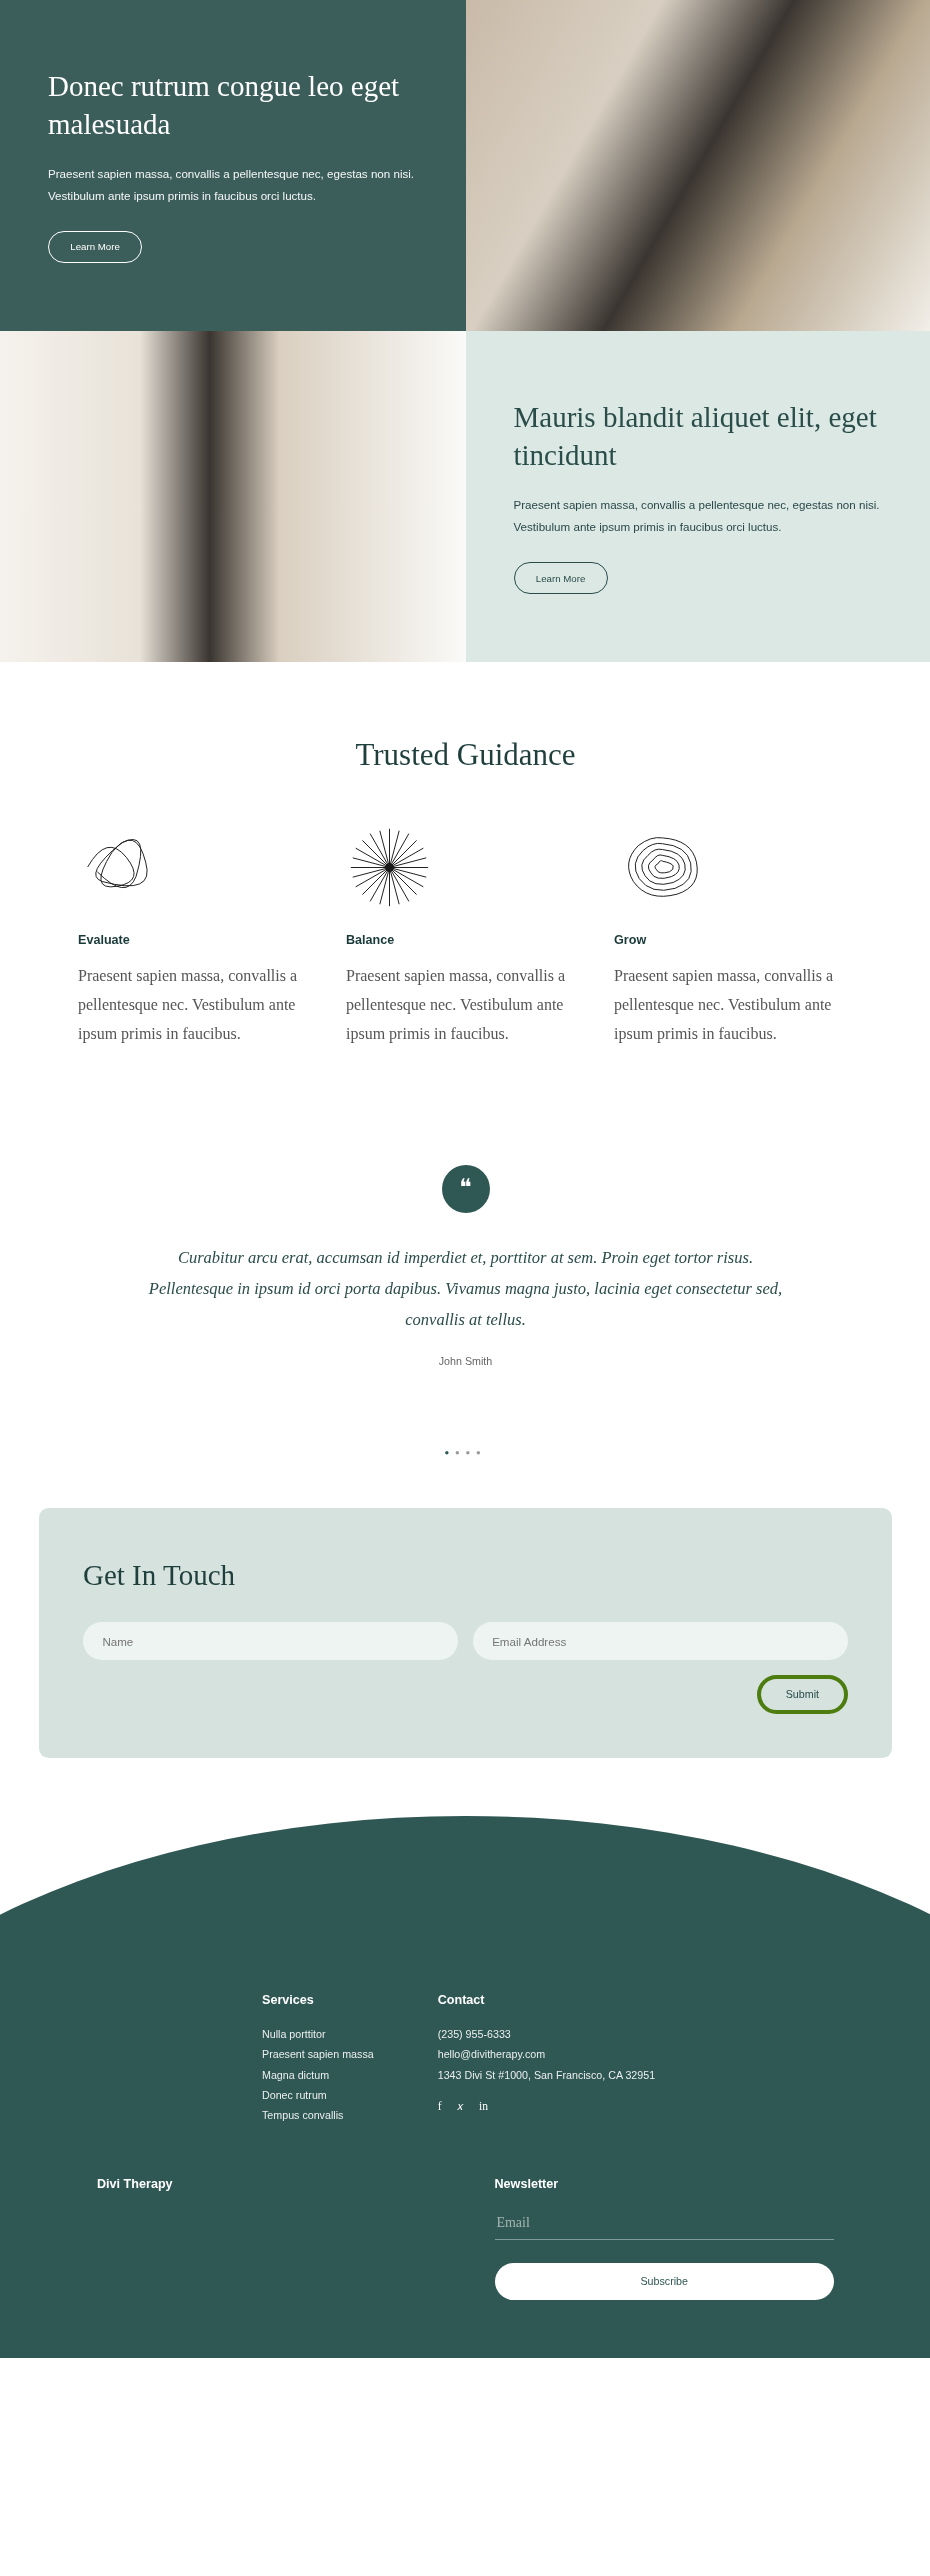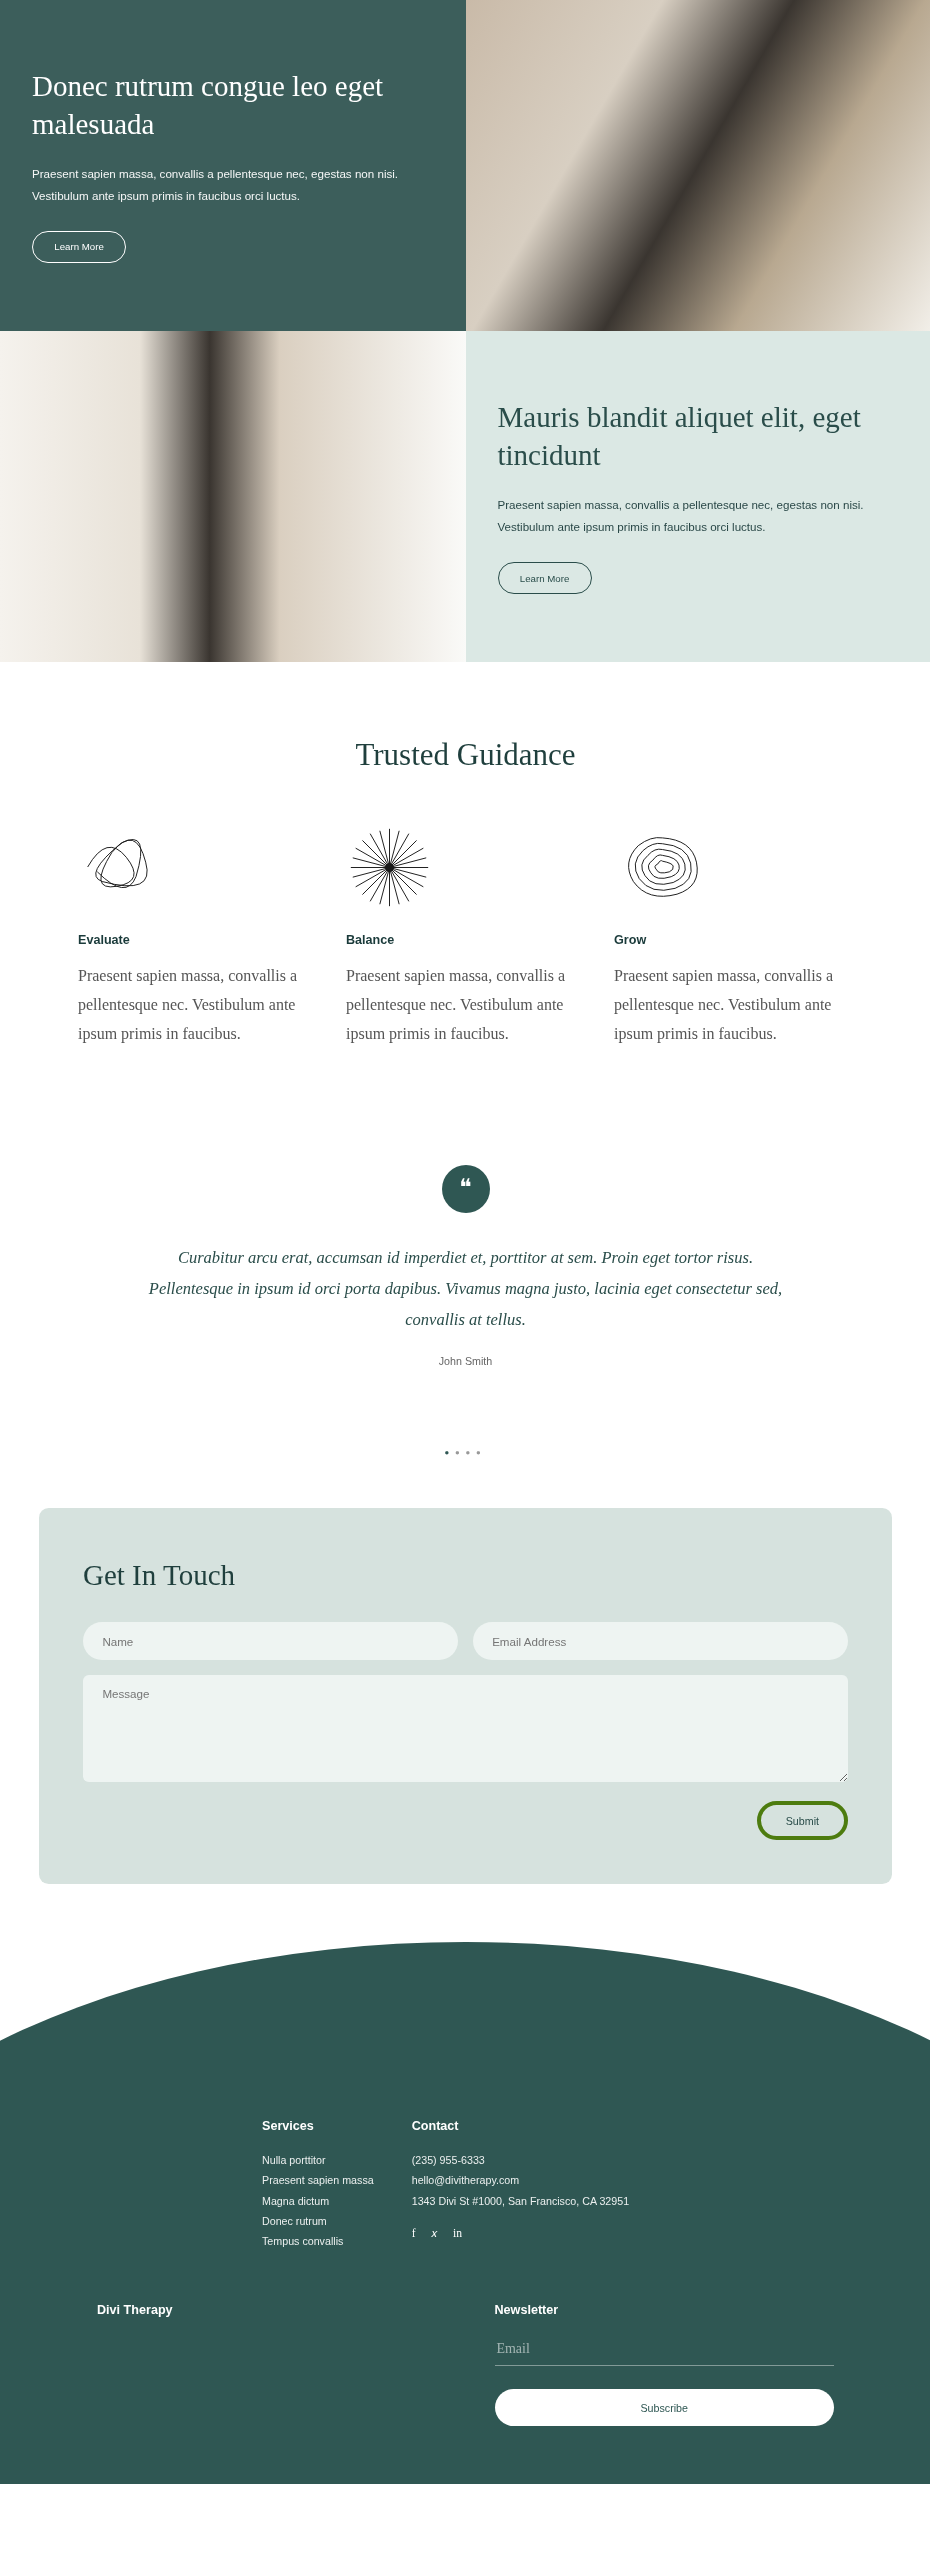--- a/index.html
+++ b/index.html
@@ -1,19 +1,19 @@
 <!DOCTYPE html>
 <html><head>
 <meta charset="utf-8">
 <style>
 *{box-sizing:border-box;margin:0;padding:0}
 body{font-family:Georgia,'Times New Roman',serif;color:#1a3a3a;line-height:1.6;width:931px;margin:0 auto;background:#fff}
 .row{display:flex}
 .half{width:50%}
-.block{padding:68px 32px;min-height:271px}
+.block{padding:68px 48px;min-height:271px}
 .dark{background:#3c5e5b;color:#fff}
 .light{background:#dbe8e4;color:#1a3a3a}
 .img-block{background:#e8e0d5 center/cover;position:relative;overflow:hidden}
 .img-block.b1{background:linear-gradient(120deg,#c9baa8 0%,#d8cfc2 30%,#3a3530 50%,#b8a890 70%,#f2efe9 100%)}
 .img-block.b2{background:linear-gradient(90deg,#f5f2ed 0%,#e8e2d8 30%,#3a3530 45%,#dacfc0 60%,#fafaf8 100%)}
 h2.serif{font-family:Georgia,serif;font-weight:400;font-size:29px;line-height:1.3;margin-bottom:19.4px}
 .light h2.serif{color:#2a4d4a}
 p.desc{font-family:Arial,Helvetica,sans-serif;font-size:11.6px;line-height:1.9;margin-bottom:24px;opacity:.95}
 .btn{display:inline-block;border:1px solid currentColor;border-radius:969px;font-family:Arial,Helvetica,sans-serif;font-size:9.7px;padding:9.7px 21.3px;background:transparent;color:inherit;cursor:pointer}
 .light .btn{border-color:#2a4d4a;color:#2a4d4a}
@@ -33,21 +33,21 @@
 .contact{background:#d6e2de;border-radius:9.7px;margin:0 39px 58px;padding:44px}
 .contact h2{font-family:Georgia,serif;font-weight:400;font-size:29px;color:#1f3f3d;margin-bottom:24px}
 .form-row{display:flex;gap:14.5px;margin-bottom:14.5px}
 .input{flex:1;background:#eef4f2;border:none;border-radius:969px;padding:12.6px 19.4px;font-family:Arial,Helvetica,sans-serif;font-size:11.6px;color:#666}
 textarea.input{border-radius:5.8px;width:100%;height:107px;resize:vertical}
 .submit-row{text-align:right;margin-top:11.6px}
 .submit-btn{border:4px solid #4d7c0f;background:transparent;color:#2a4d4a;border-radius:969px;padding:9.7px 25px;font-family:Arial,Helvetica,sans-serif;font-size:10.7px;cursor:pointer}
 .footer-wrap{position:relative;overflow:hidden}
 .arc{position:absolute;top:0;left:-25%;width:150%;height:388px;background:#2f5753;border-radius:50% 50% 0 0/100% 100% 0 0}
 .footer{position:relative;background:#2f5753;color:#fff;margin-top:145px;padding:0 97px 58px}
-.footer-cols{display:flex;gap:38px;padding-top:29px;padding-left:165px}
+.footer-cols{display:flex;gap:64px;padding-top:29px;padding-left:165px}
 .footer h5{font-family:Arial,Helvetica,sans-serif;font-size:12.6px;font-weight:700;margin-bottom:13.6px}
 .footer li,.footer p{font-family:Arial,Helvetica,sans-serif;font-size:10.7px;line-height:1.9;opacity:.9;list-style:none}
 .socials{display:flex;gap:15.5px;margin-top:13.6px;font-size:11.6px}
 .footer-bottom{display:flex;gap:58px;margin-top:48px}
 .footer-bottom .left{flex:1}
 .footer-bottom .right{flex:1}
 .newsletter-input{width:100%;border:none;border-bottom:1px solid rgba(255,255,255,.4);background:transparent;padding:7.8px 1.9px;color:#fff;font-family:Liberation Serif, serif;font-size:14px;margin-bottom:23px}
 .newsletter-input::placeholder{color:rgba(255,255,255,.55)}
 .subscribe-btn{width:100%;background:#fff;color:#2f5753;border:none;border-radius:969px;padding:12.6px;font-family:Arial,Helvetica,sans-serif;font-size:10.7px;cursor:pointer}
 svg{stroke:#1a1a1a;fill:none;stroke-width:1}
@@ -142,21 +142,20 @@
   <div class="author">John Smith</div>
 </div>
 <div class="dots"><span class="active">●</span>●●●</div>
 
 <div class="contact">
   <h2>Get In Touch</h2>
   <div class="form-row">
     <input class="input" placeholder="Name" style="">
     <input class="input" placeholder="Email Address" style="">
   </div>
-  <textarea class="input" placeholder="Message" style=""></textarea>
   <div class="submit-row">
     <button class="submit-btn">Submit</button>
   </div>
 </div>
 
 <div class="footer-wrap">
   <div class="arc"></div>
   <div class="footer">
     <div class="footer-cols">
       <div>

